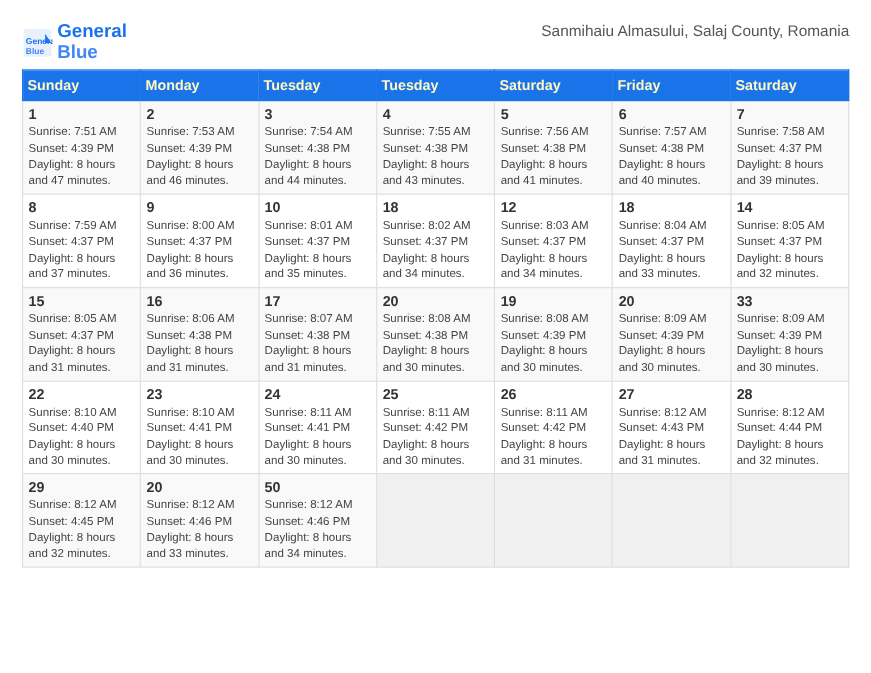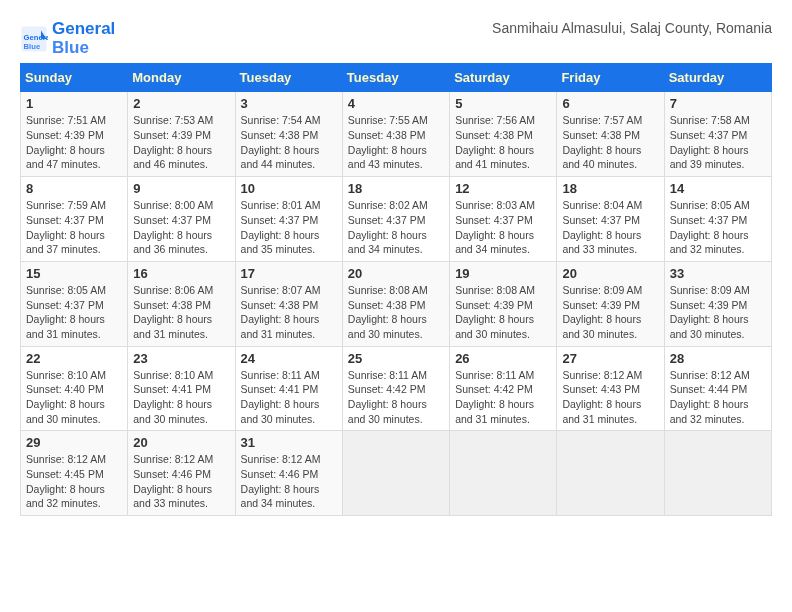--- a/index.html
+++ b/index.html
@@ -359,21 +359,21 @@
       </td>
         <td>
         <span class="day-number">20</span>
         <div class="day-info">
           Sunrise: 8:12 AM<br>
           Sunset: 4:46 PM<br>
           Daylight: 8 hours and 33 minutes.
         </div>
       </td>
         <td>
-        <span class="day-number">31</span>
+        <span class="day-number">50</span>
         <div class="day-info">
           Sunrise: 8:12 AM<br>
           Sunset: 4:46 PM<br>
           Daylight: 8 hours and 34 minutes.
         </div>
       </td>
         <td class="empty-cell"></td>
         <td class="empty-cell"></td>
         <td class="empty-cell"></td>
         <td class="empty-cell"></td>

